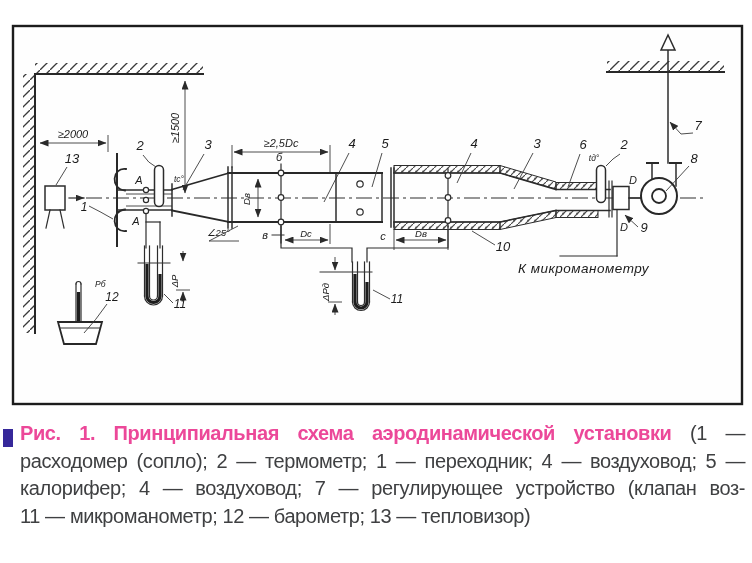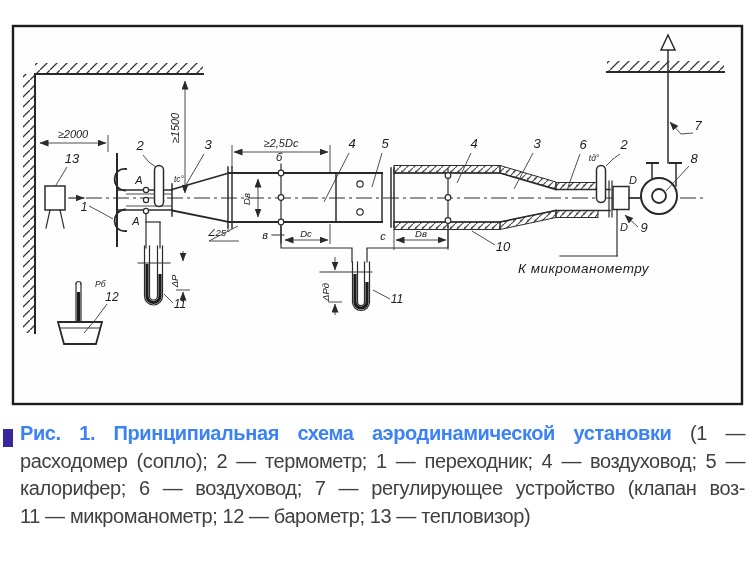--- a/index.html
+++ b/index.html
@@ -20,21 +20,21 @@
   .lbls{font:italic 11px "Liberation Sans",sans-serif;fill:#1c1c1c;}
   .dim{font:italic 11px "Liberation Sans",sans-serif;fill:#1c1c1c;}
   .dimsm{font:italic 9.5px "Liberation Sans",sans-serif;fill:#1c1c1c;}
   .tiny{font:italic 8.5px "Liberation Sans",sans-serif;fill:#1c1c1c;}
   .note{font:italic 13.5px "Liberation Sans",sans-serif;fill:#1c1c1c;letter-spacing:.5px;}
   
   #caption{position:absolute;left:0;top:420px;width:752px;padding:0;}
   .cap-line{position:relative;margin:0 7px 0 20px;font-size:20px;line-height:27.6px;
             letter-spacing:-.4px;color:#3f4042;text-align:justify;-moz-text-align-last:justify;text-align-last:justify;}
   .cap-line.last{text-align:left;text-align-last:left;}
-  .cap-bold{font-weight:bold;color:#3b82f6;}
+  .cap-bold{font-weight:bold;color:#ec4899;}
   #cap-bullet{position:absolute;left:3px;top:429px;width:10px;height:18px;background:#36289a;}
 </style>
 </head>
 <body>
 
 <div id="page">
 
   <svg id="diagram" width="752" height="414" viewBox="0 0 752 414">
     <defs>
       <marker id="ah" markerUnits="userSpaceOnUse" markerWidth="9" markerHeight="7" refX="8.5" refY="3.5" orient="auto-start-reverse">
@@ -282,17 +282,17 @@
       <line x1="448" y1="229" x2="448" y2="250" class="thin"></line>
       <line x1="396" y1="240" x2="446" y2="240" class="thin" marker-start="url(#ah)" marker-end="url(#ah)"></line>
       <text x="421" y="237" class="dimsm" text-anchor="middle">Dв</text>
     </g>
   </svg>
 
   <span id="cap-bullet"></span>
   <div id="caption">
     <p class="cap-line"><span class="cap-bold">Рис. 1. Принципиальная схема аэродинамической установки</span> <span>(1 —</span></p>
     <p class="cap-line">расходомер (сопло); 2 — термометр; 1 — переходник; 4 — воздуховод; 5 —</p>
-    <p class="cap-line">калорифер; 6 — воздуховод; 7 — регулирующее устройство (клапан воз-</p>
+    <p class="cap-line">калорифер; 4 — воздуховод; 7 — регулирующее устройство (клапан воз-</p>
     <p class="cap-line last">11 — микроманометр; 12 — барометр; 13 — тепловизор)</p>
   </div>
 
 </div>
 
 </body></html>

